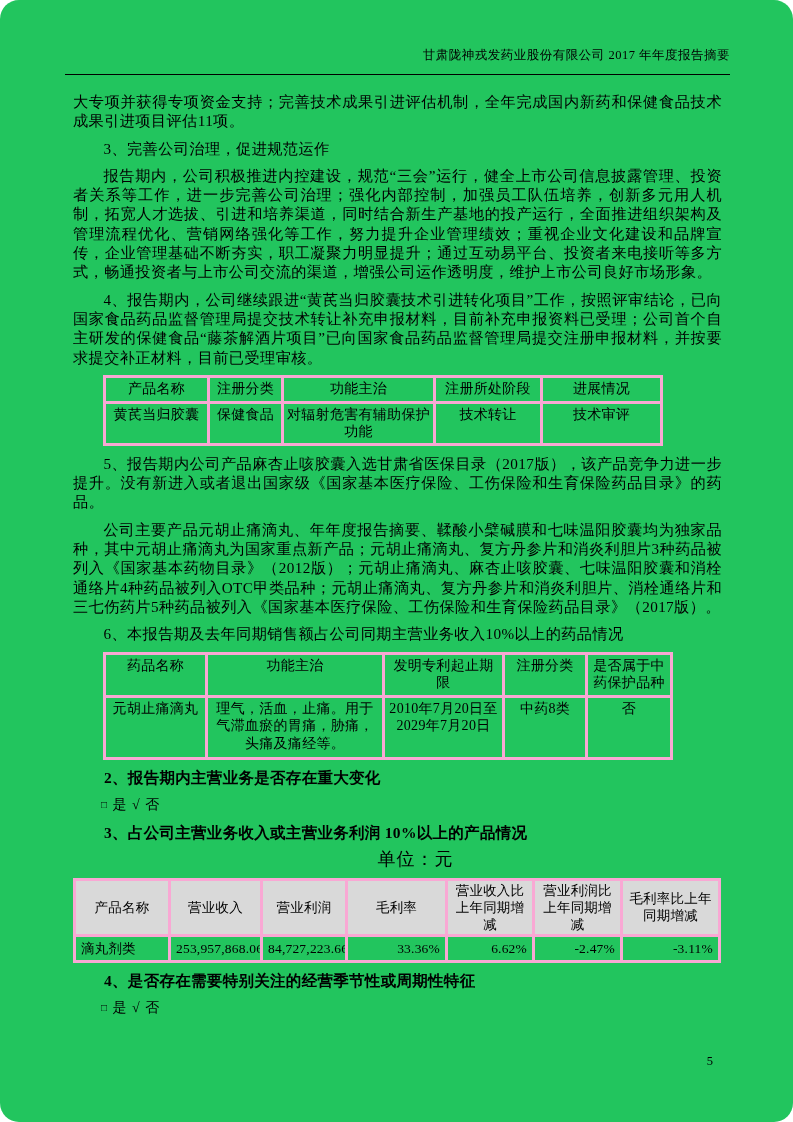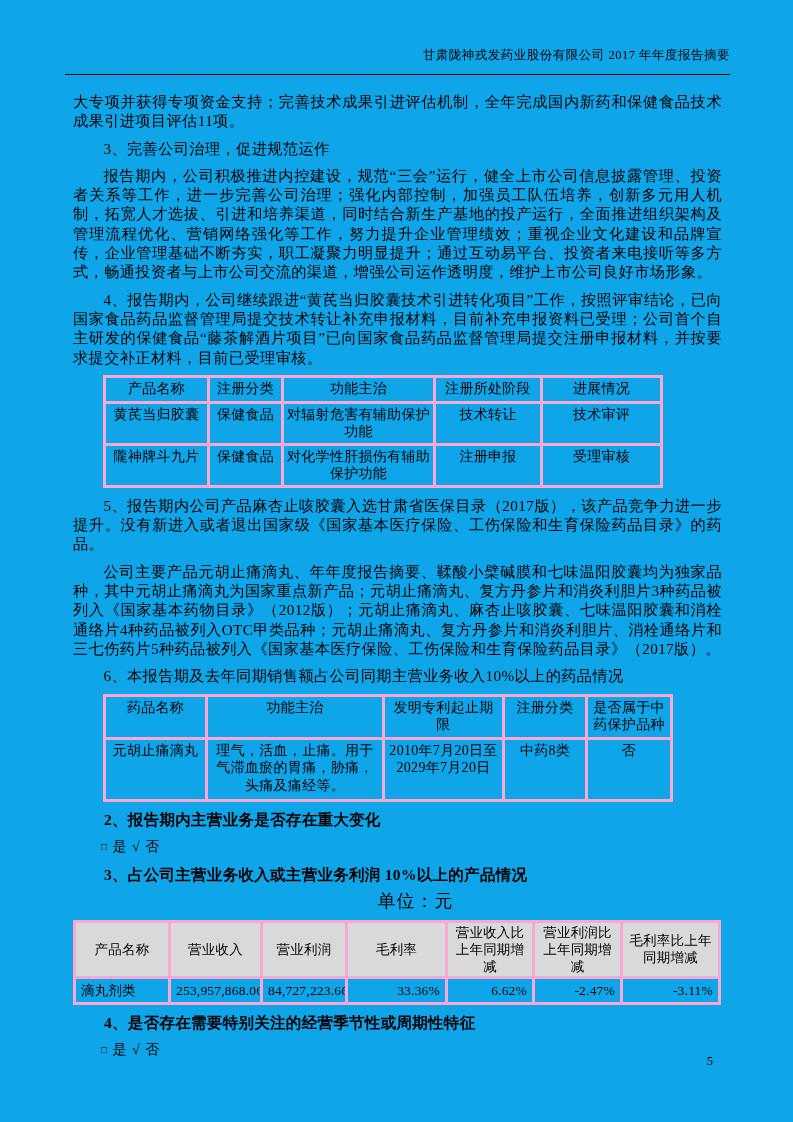--- a/index.html
+++ b/index.html
@@ -1,21 +1,22 @@
 <!DOCTYPE html>
 <html><head>
 <meta charset="utf-8">
 <style>
   html,body{margin:0;padding:0;background:#ffffff;}
   .page{
     position:relative;
     width:793px;height:1122px;
-    background:#0ea5e9;color:#000;
+    background:#22c55e;color:#000;
     font-family:"Liberation Serif","DejaVu Serif",serif;
     overflow:hidden;
+    border-radius:19px;
   }
   
   .doc-header{
     position:absolute;top:47px;left:65px;width:665px;
     text-align:right;font-size:12.5px;letter-spacing:0.5px;
     padding-bottom:10px;border-bottom:1.5px solid #000;
   }
   
   .content{
     position:absolute;top:84px;left:65px;width:665px;
@@ -101,27 +102,20 @@
         <td>注册所处阶段</td>
         <td>进展情况</td>
       </tr>
       <tr class="body">
         <td>黄芪当归胶囊</td>
         <td>保健食品</td>
         <td>对辐射危害有辅助保护功能</td>
         <td>技术转让</td>
         <td>技术审评</td>
       </tr>
-      <tr class="body">
-        <td>隴神牌斗九片</td>
-        <td>保健食品</td>
-        <td>对化学性肝损伤有辅助保护功能</td>
-        <td>注册申报</td>
-        <td>受理审核</td>
-      </tr>
     </tbody>
       </table>
 
     <p>5、报告期内公司产品麻杏止咳胶囊入选甘肃省医保目录（2017版），该产品竞争力进一步提升。没有新进入或者退出国家级《国家基本医疗保险、工伤保险和生育保险药品目录》的药品。</p>
     <p>公司主要产品元胡止痛滴丸、年年度报告摘要、鞣酸小檗碱膜和七味温阳胶囊均为独家品种，其中元胡止痛滴丸为国家重点新产品；元胡止痛滴丸、复方丹参片和消炎利胆片3种药品被列入《国家基本药物目录》（2012版）；元胡止痛滴丸、麻杏止咳胶囊、七味温阳胶囊和消栓通络片4种药品被列入OTC甲类品种；元胡止痛滴丸、复方丹参片和消炎利胆片、消栓通络片和三七伤药片5种药品被列入《国家基本医疗保险、工伤保险和生育保险药品目录》（2017版）。</p>
     <p class="mt-p7">6、本报告期及去年同期销售额占公司同期主营业务收入10%以上的药品情况</p>
 
     <table class="t2">
       <colgroup>
           <col style="width:102px">

